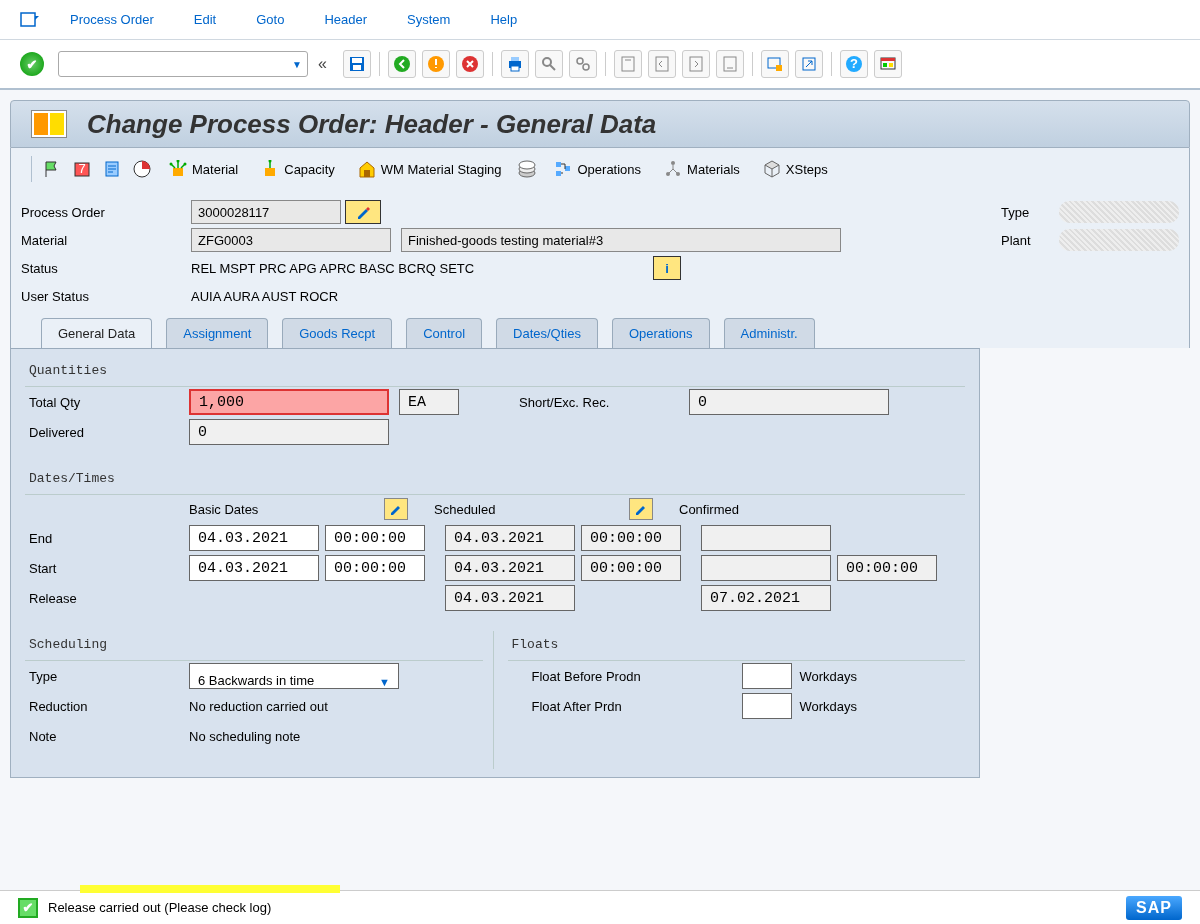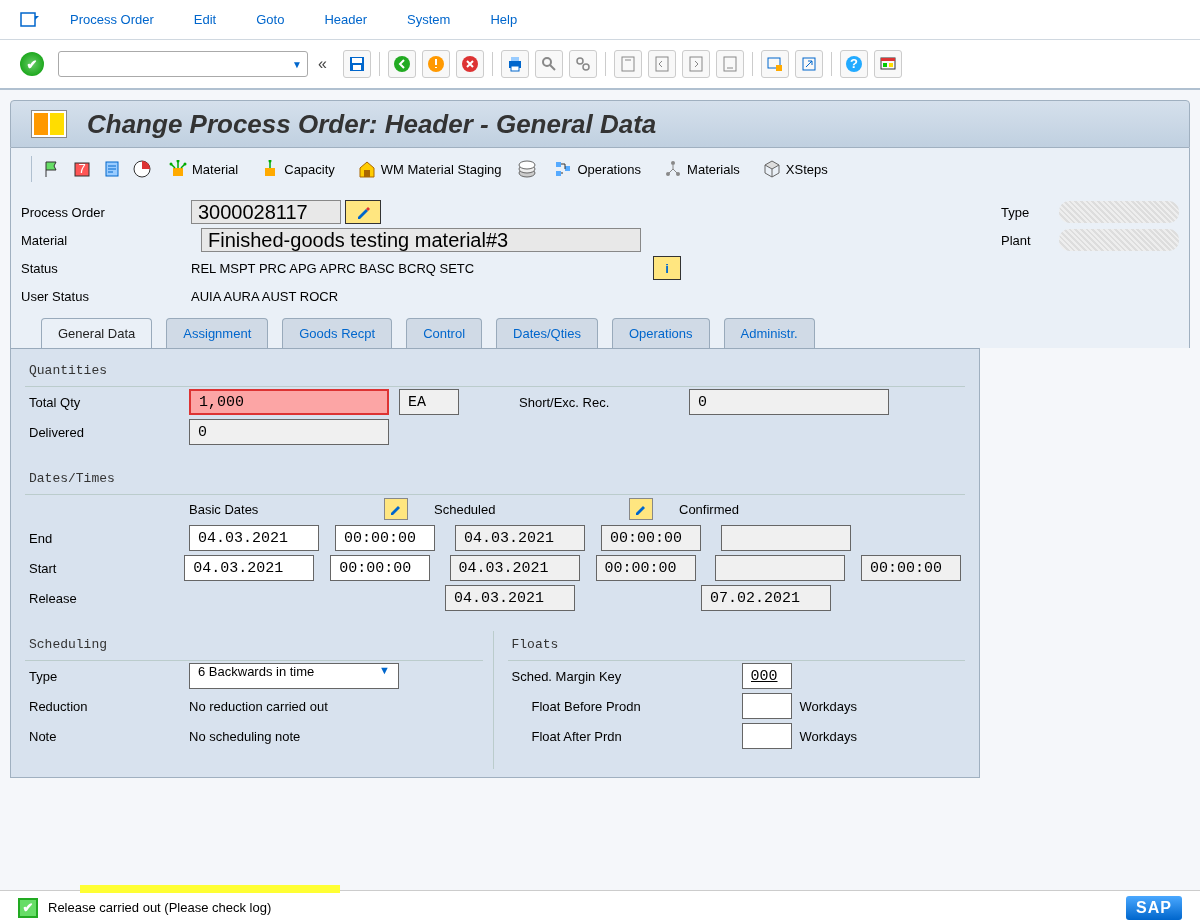--- a/index.html
+++ b/index.html
@@ -28,21 +28,21 @@
 
 .apptoolbar { height: 42px; background: #eaf0f7; display: flex; align-items: center; padding: 0 20px; margin: 0 10px; border-left: 1px solid #a0b0c0; border-right: 1px solid #a0b0c0; gap: 10px; }
 .apptoolbar .sep { width: 1px; height: 26px; background: #b0c0d0; }
 .apptoolbar .abtn { display: flex; align-items: center; gap: 4px; padding: 3px 6px; cursor: pointer; border-radius: 3px; }
 .apptoolbar .aicn { width: 20px; height: 20px; display: inline-flex; align-items: center; justify-content: center; }
 
 
 .headerform { background: #eaf0f7; margin: 0 10px; padding: 8px 10px 4px; border-left: 1px solid #a0b0c0; border-right: 1px solid #a0b0c0; }
 .frow { display: flex; align-items: center; height: 28px; }
 .flabel { width: 170px; }
-.finput { height: 24px; border: 1px solid #888; background: #e8e8e8; padding: 0 6px; font-size: 20px; }
+.finput { height: 24px; border: 1px solid #888; background: #e8e8e8; padding: 0 6px; font-size: 13px; }
 .finput.w1 { width: 150px; }
 .finput.w2 { width: 200px; }
 .finput.w3 { width: 440px; margin-left: 10px; }
 .pencil-btn { width: 36px; height: 24px; background: #ffe680; border: 1px solid #333; display: flex; align-items: center; justify-content: center; margin-left: 4px; cursor: pointer; }
 .info-btn { width: 28px; height: 24px; background: #ffe680; border: 1px solid #333; display: flex; align-items: center; justify-content: center; margin-left: 12px; cursor: pointer; color: #06c; font-weight: bold; }
 .rside { margin-left: auto; display: flex; align-items: center; gap: 8px; }
 .rside .rlabel { width: 50px; }
 .rside .smudge { width: 120px; height: 22px; background: repeating-linear-gradient(45deg,#eee,#eee 2px,#ddd 2px,#ddd 4px); border-radius: 10px; }
 
 
@@ -59,22 +59,22 @@
 .glabel { width: 160px; }
 .gin { height: 26px; border: 1px solid #666; background: #fff; padding: 0 8px; font-size: 15px; font-family: 'Courier New', monospace; }
 .gin.ro { background: #f0f0f0; }
 .gin.hl { background: #fca5a5; border: 2px solid #d33; }
 .gin.w60 { width: 60px; }
 .gin.w120 { width: 130px; }
 .gin.w200 { width: 200px; }
 .colhdr { display: flex; align-items: center; height: 28px; }
 .colhdr .chlabel { width: 225px; font-weight: normal; }
 .penc { width: 24px; height: 22px; background: #ffe680; border: 1px solid #888; margin-left: -30px; margin-right: 6px; display: flex; align-items: center; justify-content: center; cursor: pointer; }
-.dates-grid .dcol { display: inline-flex; align-items: center; gap: 16px; }
-.sel { height: 26px; border: 1px solid #666; background: #fff; padding: 0 8px; width: 210px; display: flex; align-items: flex-start; justify-content: space-between; cursor: pointer; }
+.dates-grid .dcol { display: inline-flex; align-items: center; gap: 6px; }
+.sel { height: 26px; border: 1px solid #666; background: #fff; padding: 0 8px; width: 210px; display: flex; align-items: flex-end; justify-content: space-between; cursor: pointer; }
 .sel::after { content: "▼"; color: #06c; font-size: 11px; }
 .two-col { display: flex; gap: 0; }
 .two-col .half { flex: 1; }
 .two-col .half:first-child { border-right: 1px solid #bcc; padding-right: 10px; }
 .two-col .half:last-child { padding-left: 14px; }
 hr.grpline { border: none; border-top: 1px solid #bcc; margin: 2px 0 0; }
 
 
 .statusbar { position: absolute; bottom: 0; left: 0; right: 0; height: 34px; background: #fff; display: flex; align-items: center; padding: 0 18px; border-top: 1px solid #ccc; }
 .statusbar .chk { width: 20px; height: 20px; border: 2px solid #2a2; background: #6d6; display: flex; align-items: center; justify-content: center; color: #fff; font-weight: bold; margin-right: 10px; }
@@ -320,20 +320,21 @@
           <path d="M10 4l2-2 2 2-2 2z" fill="#d33"></path>
         </svg>
       </div>
     <div class="rside">
       <span class="rlabel">Type</span>
       <div class="smudge"></div>
     </div>
   </div>
   <div class="frow">
     <span class="flabel">Material</span>
+    <input class="finput w2" value="ZFG0003" style="">
     <input class="finput w3" value="Finished-goods testing material#3" style="">
     <div class="rside">
       <span class="rlabel">Plant</span>
       <div class="smudge"></div>
     </div>
   </div>
   <div class="frow">
     <span class="flabel">Status</span>
     <span style="width:450px">REL  MSPT PRC  APG  APRC BASC BCRQ SETC</span>
     <div class="info-btn">i</div>
@@ -467,24 +468,20 @@
           </div>
         </div>
       </div>
     </div>
     <div class="half">
       <div class="group">
         <div class="group-title">Floats</div>
         <hr class="grpline">
         <div class="group-body">
           <div class="grow">
-            <span style="width:230px">Sched. Margin Key</span>
-            <input class="gin" style="width: 50px; text-decoration: underline;" value="000">
-          </div>
-          <div class="grow">
             <span style="width:20px"></span>
             <span style="width:210px">Float Before Prodn</span>
             <input class="gin" style="width: 50px;">
             <span style="margin-left:8px">Workdays</span>
           </div>
           <div class="grow">
             <span style="width:20px"></span>
             <span style="width:210px">Float After Prdn</span>
             <input class="gin" style="width: 50px;">
             <span style="margin-left:8px">Workdays</span>

